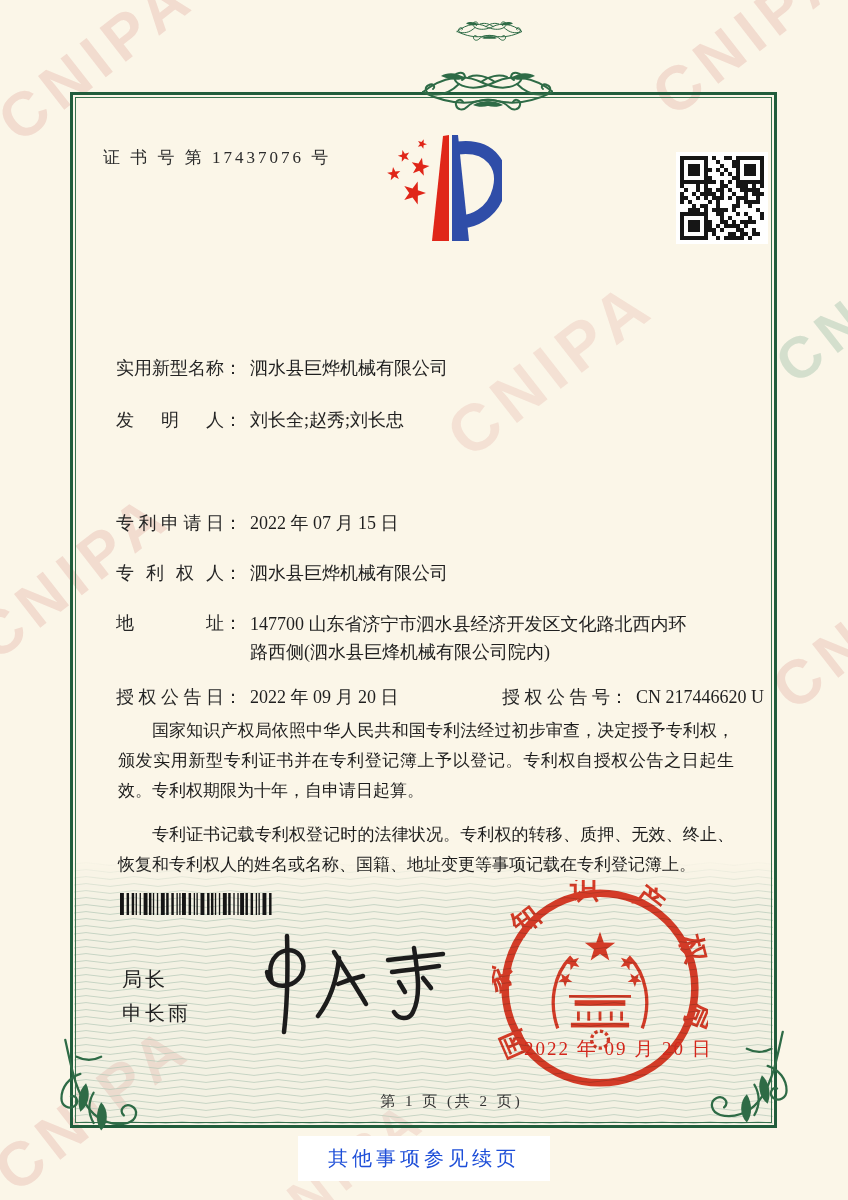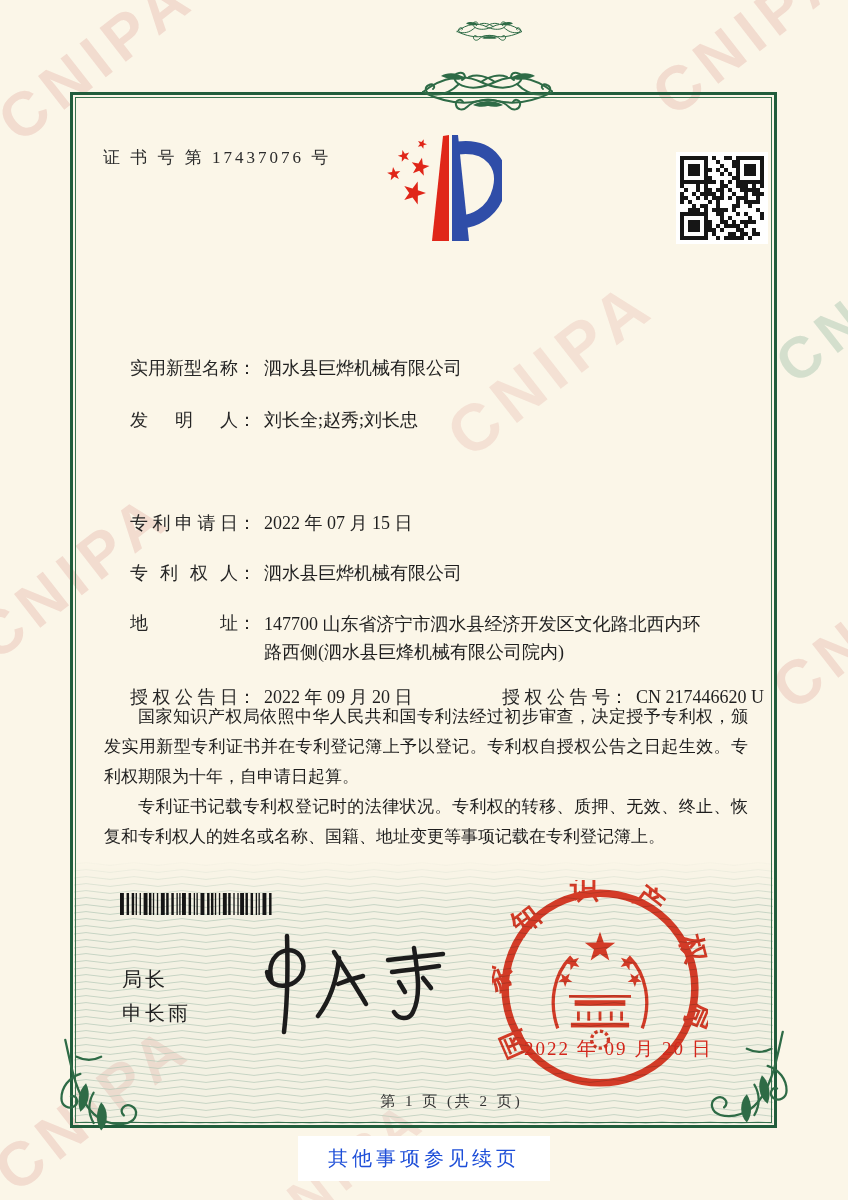--- a/index.html
+++ b/index.html
@@ -37,31 +37,31 @@
   .logo{position:absolute;left:352px;top:134px;}
   .qr{position:absolute;left:676px;top:152px;width:84px;height:84px;background:#fff;padding:4px;}
   .title{
     position:absolute;left:70px;top:258px;width:707px;text-align:center;
     font-size:37px;font-weight:bold;letter-spacing:11px;text-indent:11px;color:#141414;
   }
   
   .frow{position:absolute;left:116px;font-size:18px;line-height:26px;white-space:nowrap;}
   .flabel{
     display:inline-block;width:108px;text-align:justify;text-align-last:justify;
-    vertical-align:top;color:#262626;margin-left:14px;
+    vertical-align:top;color:#262626;
   }
   .fcolon{display:inline-block;margin-right:8px;vertical-align:top;color:#262626;}
   .fvalue{display:inline-block;vertical-align:top;color:#1f1f1f;}
   .fvalue.addr{white-space:normal;width:438px;line-height:28px;}
   .grant{display:flex;width:648px;}
   .grant .spacer{flex:1;}
   
   .body-text{position:absolute;left:104px;top:702px;width:644px;}
   .body-text p{
-    margin:0;font-size:17px;line-height:30px;text-indent:2em;text-align:justify;color:#1d1d1d;
+    margin:14px;font-size:17px;line-height:30px;text-indent:2em;text-align:justify;color:#1d1d1d;
   }
   
   .barcode{position:absolute;left:120px;top:893px;width:154px;height:22px;}
   .director{position:absolute;left:122px;top:962px;font-family:"Liberation Sans","DejaVu Sans",sans-serif;
     font-size:20px;color:#222;line-height:34px;letter-spacing:3px;}
   .signature{position:absolute;left:242px;top:928px;}
   .seal{position:absolute;left:492px;top:880px;mix-blend-mode:multiply;}
   .seal-date{
     position:absolute;left:524px;top:1036px;font-size:19px;letter-spacing:2px;
     color:#d3261b;z-index:6;white-space:nowrap;

